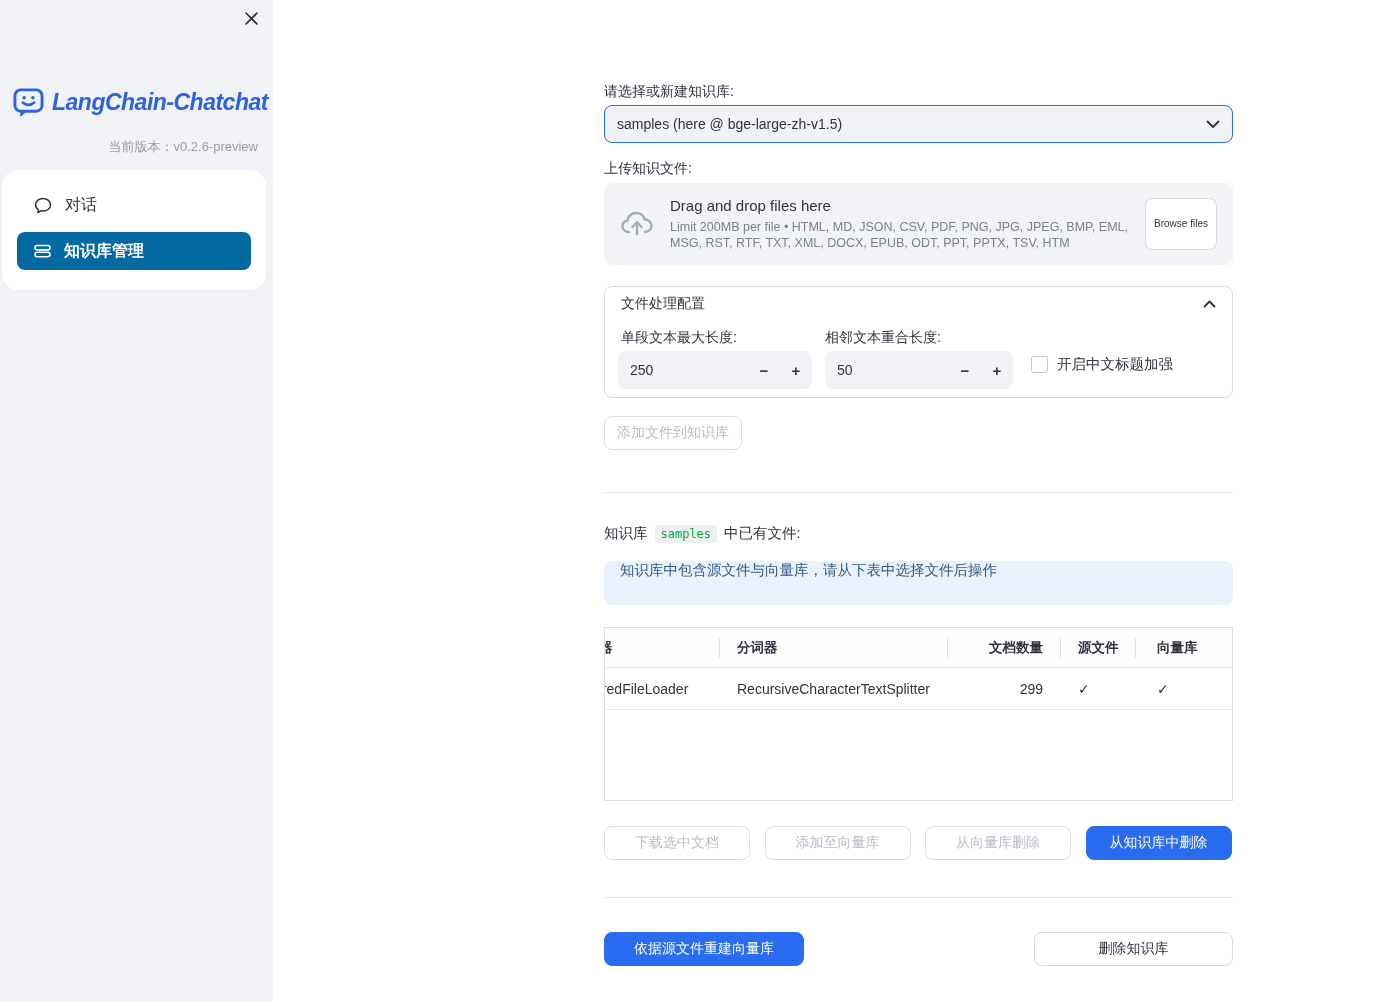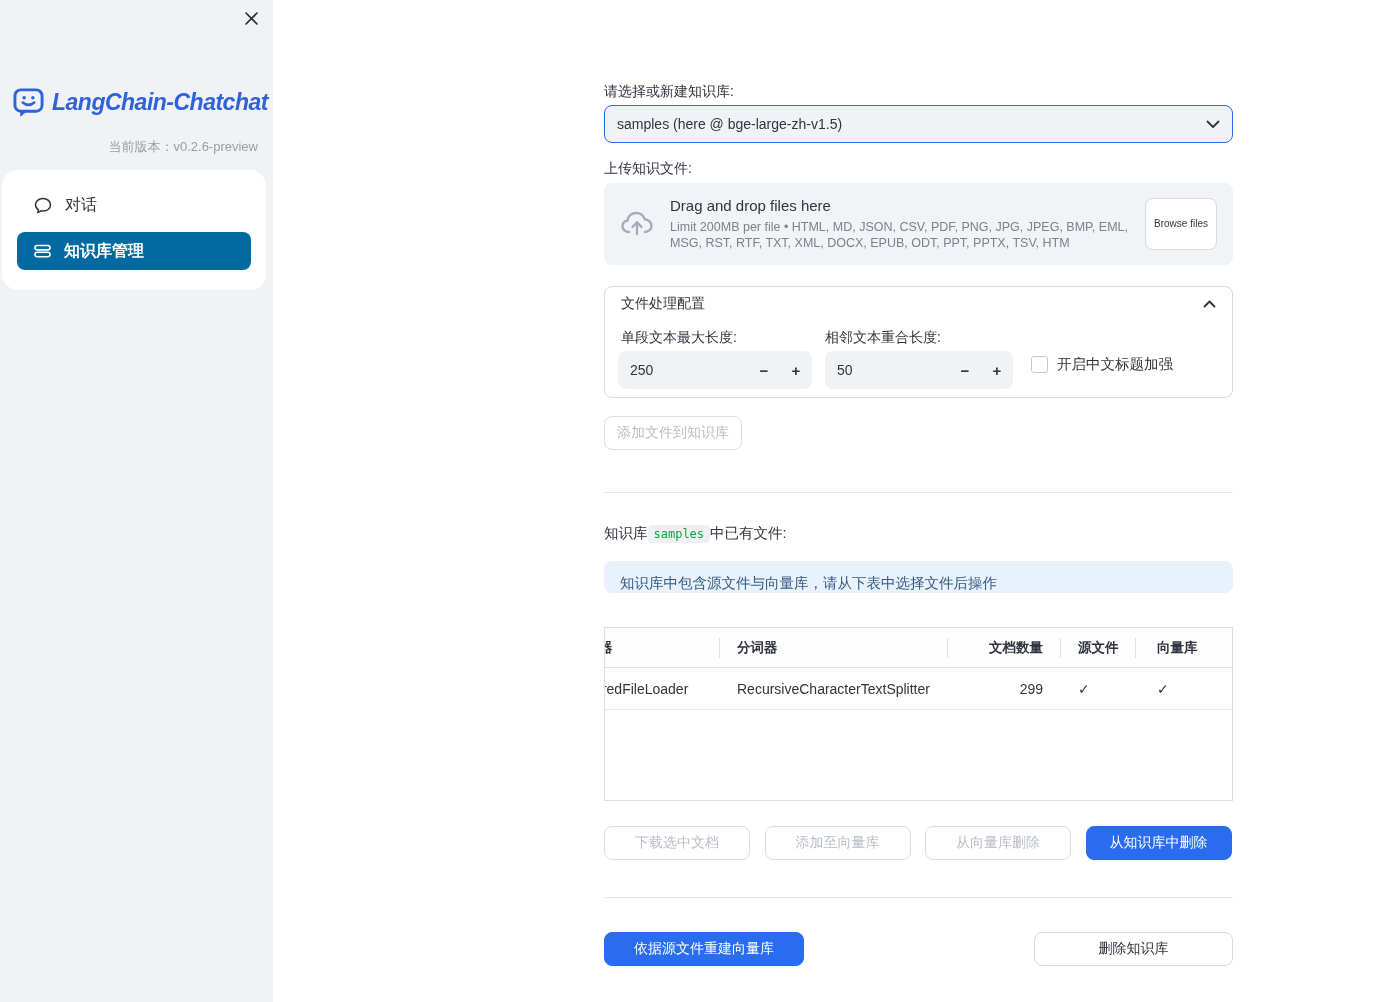--- a/index.html
+++ b/index.html
@@ -216,38 +216,38 @@
   .divider {
     position: absolute;
     left: 604px; width: 629px; height: 1px;
     background: #e6e7eb;
   }
 
   .kb-line {
     position: absolute;
     left: 604px; top: 524px;
     font-size: 14.5px;
-    display: flex; align-items: center; 
+    display: flex; align-items: center; gap: 7px;
   }
   .code-chip {
     font-family: "DejaVu Sans Mono", "Liberation Mono", monospace;
     font-size: 12px;
     color: #09ab3b;
     background: #eef0f4;
     border-radius: 4px;
     padding: 2px 6px;
   }
 
   .info-box {
     position: absolute;
     left: 604px; top: 561px;
-    width: 629px; height: 32px;
+    width: 629px; height: 44px;
     background: #e8f1fc;
     border-radius: 8px;
-    display: flex; align-items: flex-end;
+    display: flex; align-items: flex-start;
     padding: 0 16px;
     font-size: 14.5px;
     color: #355a82;
   }
 
   
   .dtable {
     position: absolute;
     left: 604px; top: 627px;
     width: 629px; height: 174px;

